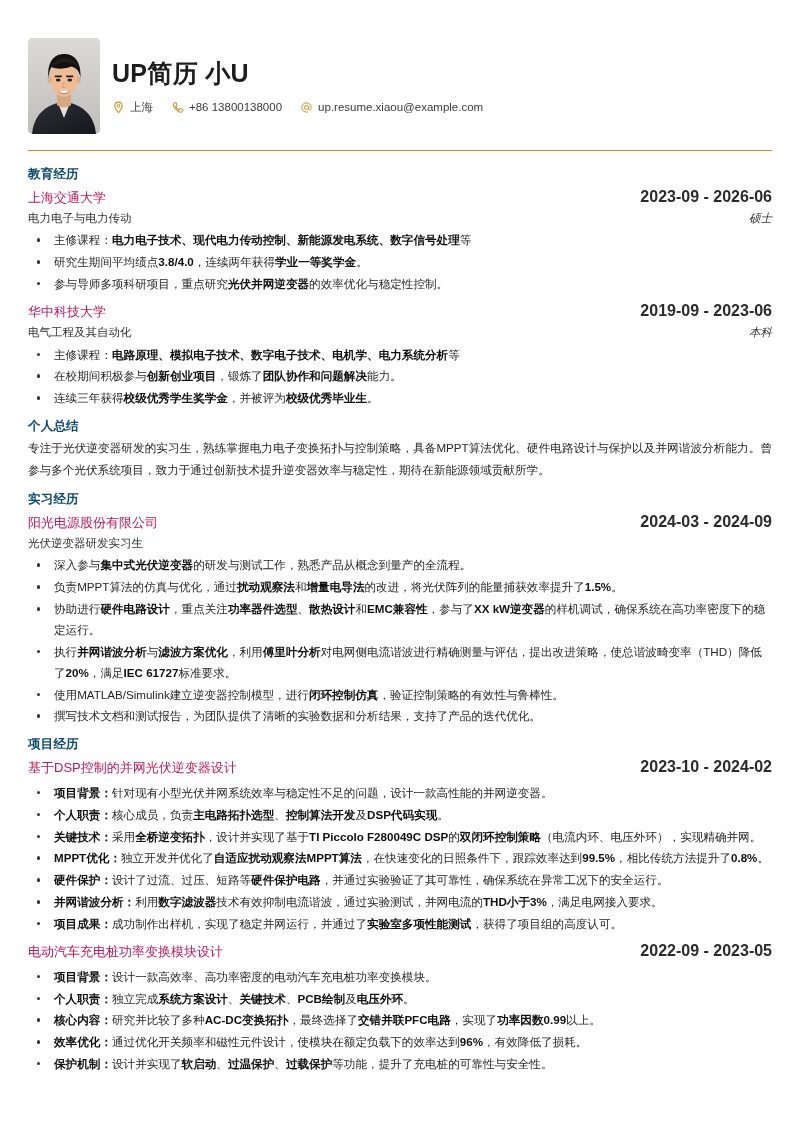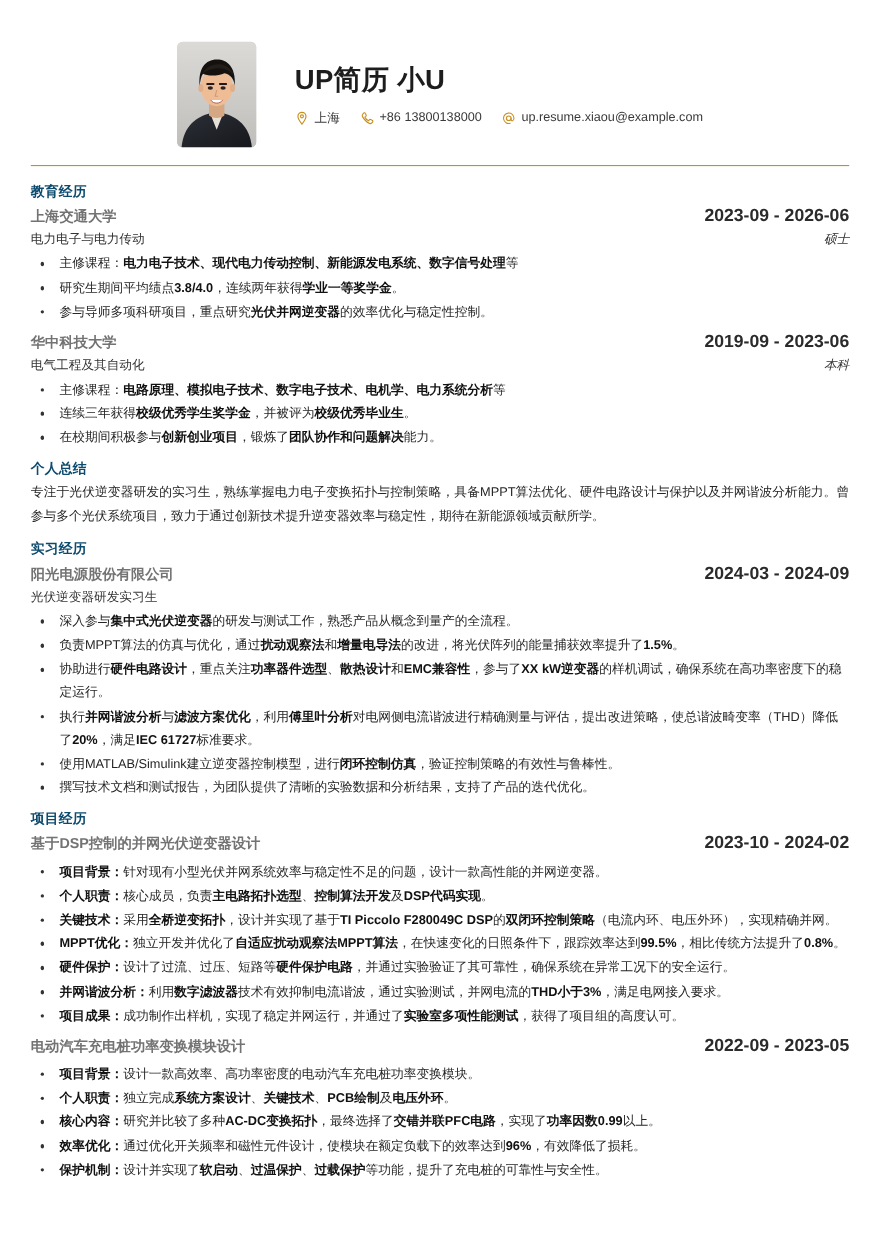--- a/index.html
+++ b/index.html
@@ -14,22 +14,21 @@
     -webkit-font-smoothing: antialiased;
   }
   .page { padding: 0 28px; position: relative; }
 
   
   .header {
     display: flex;
     align-items: center;
     padding-top: 38px;
     padding-bottom: 10px;
-    gap: 35px;
-    justify-content: center;
+    gap: 12px;
   }
   .photo {
     width: 72px;
     height: 96px;
     border-radius: 5px;
     flex: 0 0 auto;
     overflow: hidden;
     position: relative;
     background: linear-gradient(170deg,#d8d6d3 0%,#c9c7c4 45%,#bdbbb8 100%);
   }
@@ -74,21 +73,21 @@
     letter-spacing: .2px;
   }
 
   .entry { margin-bottom: 2px; }
   .entry-row {
     display: flex;
     justify-content: space-between;
     align-items: baseline;
     line-height: 1.55;
   }
-  .org { font-size: 13px; font-weight: 700; color:#737373; }
+  .org { font-size: 13px; font-weight: 400; color:#be185d; }
   .date { font-size: 16px; font-weight: 700; color:#2b2b2b; white-space: nowrap; padding-left: 14px; }
   .sub { font-size: 11.5px; color:#333333; }
   .sub-right { font-size: 11.5px; color:#333333; white-space: nowrap; padding-left:14px;font-style:italic; }
 
   ul.bullets { list-style: none; margin: 3px 0 4px 0; padding: 0; }
   ul.bullets li {
     position: relative;
     padding-left: 26px;
     font-size: 11.6px;
     line-height: 1.80;
@@ -224,22 +223,22 @@
           <div class="entry-row">
             <span class="org">华中科技大学</span>
             <span class="date">2019-09 - 2023-06</span>
           </div>
           <div class="entry-row">
             <span class="sub">电气工程及其自动化</span>
             <span class="sub-right">本科</span>
           </div>
           <ul class="bullets">
             <li>主修课程：<b>电路原理、模拟电子技术、数字电子技术、电机学、电力系统分析</b>等</li>
+            <li>在校期间积极参与<b>创新创业项目</b>，锻炼了<b>团队协作和问题解决</b>能力。</li>
             <li>连续三年获得<b>校级优秀学生奖学金</b>，并被评为<b>校级优秀毕业生</b>。</li>
-            <li>在校期间积极参与<b>创新创业项目</b>，锻炼了<b>团队协作和问题解决</b>能力。</li>
           </ul>
         </div>
       </div>
       <div class="section">
         <div class="sec-title spaced">个人总结</div>
         <div class="summary">专注于光伏逆变器研发的实习生，熟练掌握电力电子变换拓扑与控制策略，具备MPPT算法优化、硬件电路设计与保护以及并网谐波分析能力。曾参与多个光伏系统项目，致力于通过创新技术提升逆变器效率与稳定性，期待在新能源领域贡献所学。</div>
       </div>
       <div class="section">
         <div class="sec-title spaced">实习经历</div>
         <div class="entry">

